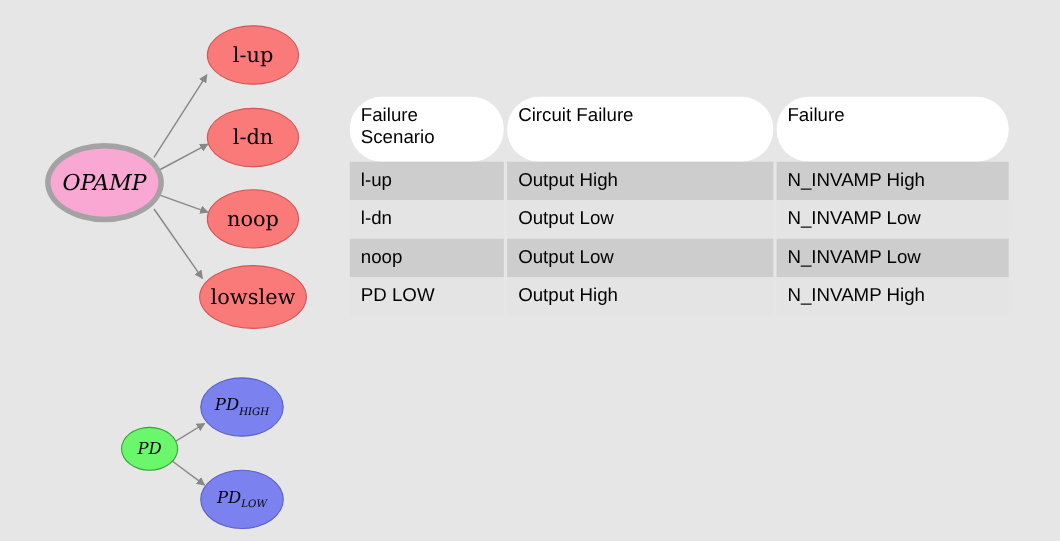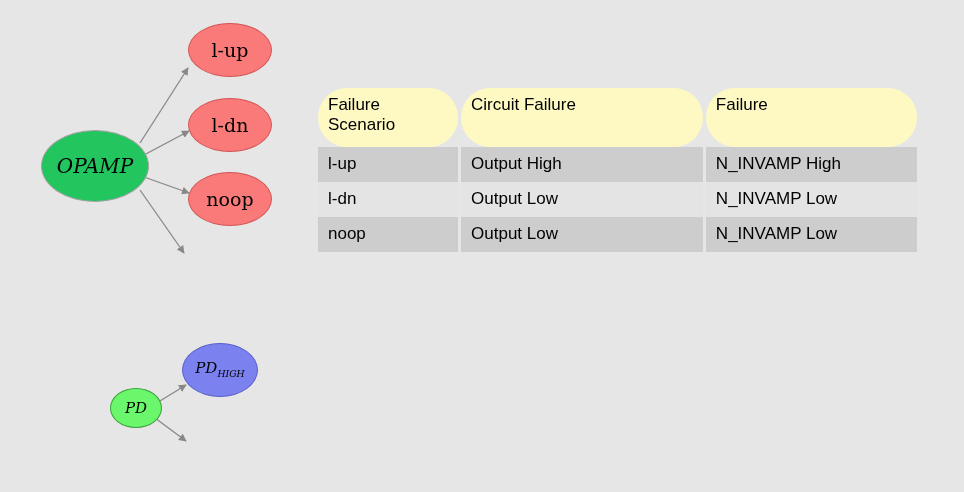--- a/index.html
+++ b/index.html
@@ -42,22 +42,22 @@
     justify-content: center;
     border-radius: 50%;
     box-sizing: border-box;
     text-align: center;
     line-height: 1;
   }
   .node-label {
     display: block;
   }
   .node-opamp {
-    background: #22c55e;
-    border: 1px solid #a3a3a3;
+    background: #f9a8d4;
+    border: 5px solid #a3a3a3;
   }
   .node-red {
     background: #fa7a7a;
     border: 1px solid #d35555;
   }
   .node-pd {
     background: #6bf76b;
     border: 1px solid #3ba03b;
   }
   .node-blue {
@@ -91,21 +91,21 @@
     font-size: 17px;
     color: #000;
   }
   table.matrix th, table.matrix td {
     padding: 7px 10px 8px 10px;
     text-align: left;
     font-weight: normal;
     vertical-align: top;
   }
   table.matrix thead th {
-    background: #fef9c3;
+    background: #ffffff;
     height: 44px;
     vertical-align: top;
     border-radius: 29px;
   }
   table.matrix tbody tr.odd td {
     background: #cdcdcd;
   }
   table.matrix tbody tr.even td {
     background: #e4e4e4;
   }
@@ -149,31 +149,39 @@
     </div>
 
     <div class="node node-red" style="left:188px; top:98px; width:84px; height:54px; font-size:19px;">
       <span class="node-label serif">l-dn</span>
     </div>
 
     <div class="node node-red" style="left:188px; top:172px; width:84px; height:54px; font-size:19px;">
       <span class="node-label serif">noop</span>
     </div>
 
+    <div class="node node-red" style="left:181px; top:241px; width:98px; height:58px; font-size:19px;">
+      <span class="node-label serif">lowslew</span>
+    </div>
 
     <div class="node node-pd" style="left:110px; top:388px; width:52px; height:40px; font-size:15px;">
       <span class="node-label serif-italic">PD</span>
     </div>
 
     <div class="node node-blue" style="left:182px; top:343px; width:76px; height:54px; font-size:15px;">
       <span class="node-label serif-italic">
         <span>PD</span><span class="sub">HIGH</span>
       </span>
     </div>
 
+    <div class="node node-blue" style="left:182px; top:427px; width:76px; height:54px; font-size:15px;">
+      <span class="node-label serif-italic">
+        <span>PD</span><span class="sub">LOW</span>
+      </span>
+    </div>
 
   </div>
 
   <div id="table-wrap">
     <table class="matrix">
       <colgroup>
         <col class="c1">
           <col class="c2">
           <col class="c3">
       </colgroup>
@@ -193,17 +201,22 @@
         <tr class="even">
           <td>l-dn</td>
           <td> Output Low</td>
           <td>N_INVAMP Low</td>
         </tr>
         <tr class="odd">
           <td>noop</td>
           <td>Output Low</td>
           <td>N_INVAMP Low</td>
         </tr>
+        <tr class="even">
+          <td>PD LOW</td>
+          <td>Output High</td>
+          <td>N_INVAMP High</td>
+        </tr>
       </tbody>
     </table>
   </div>
 
 </div>
 
 </body></html>

